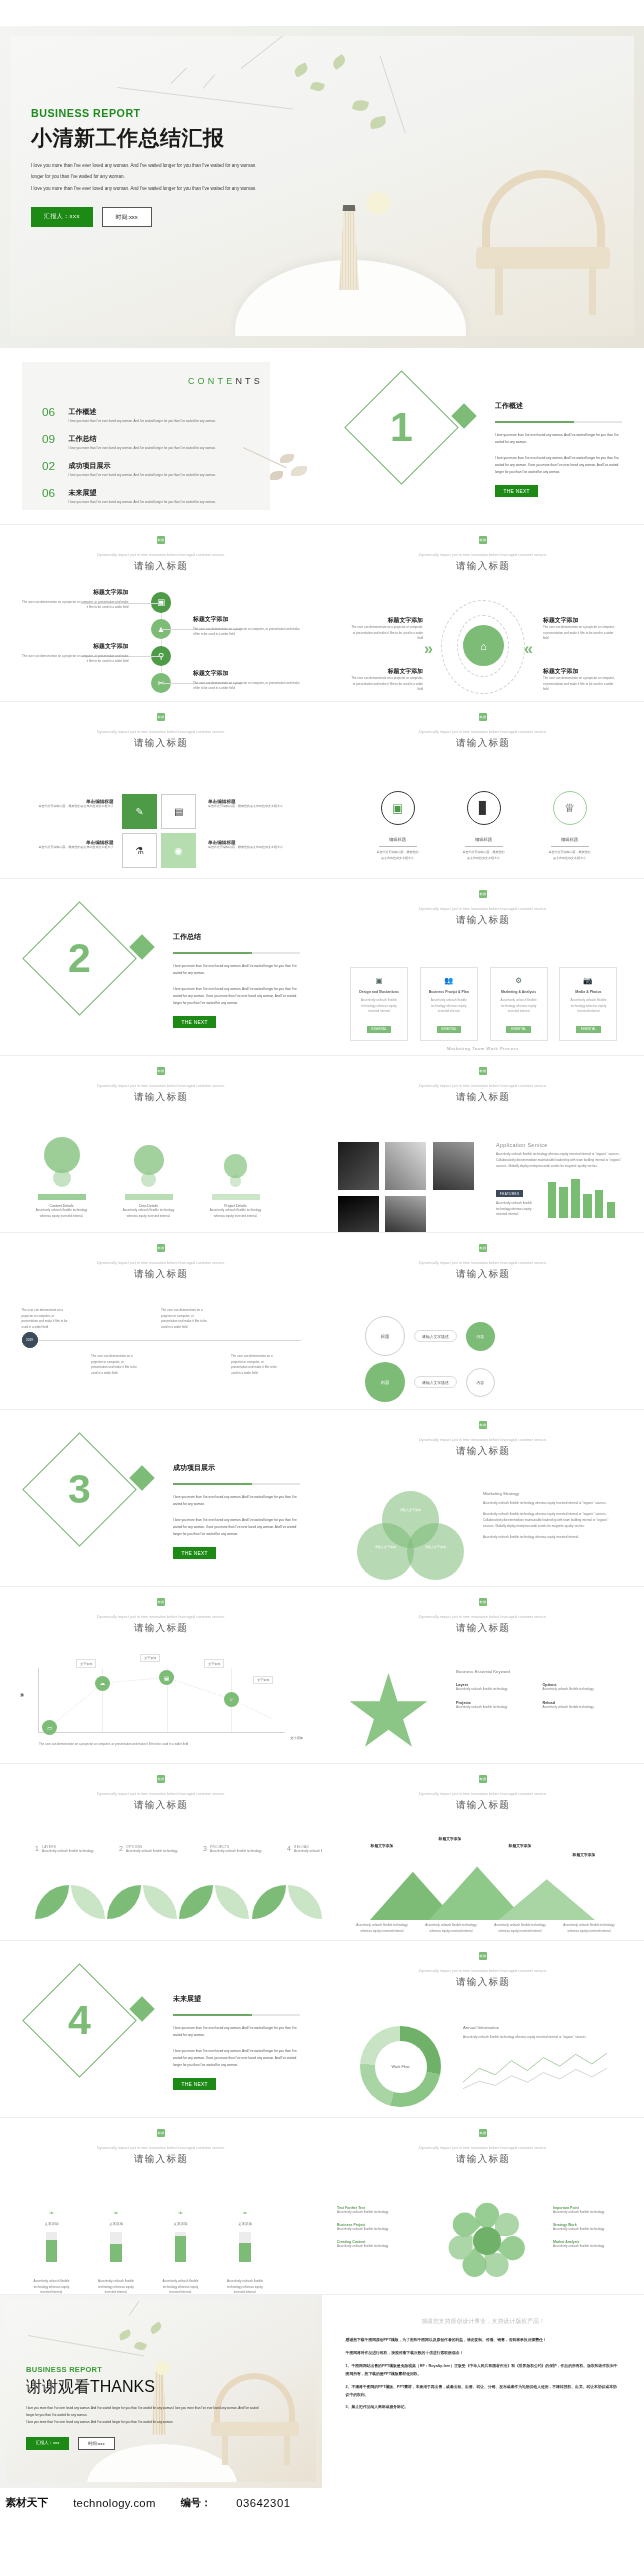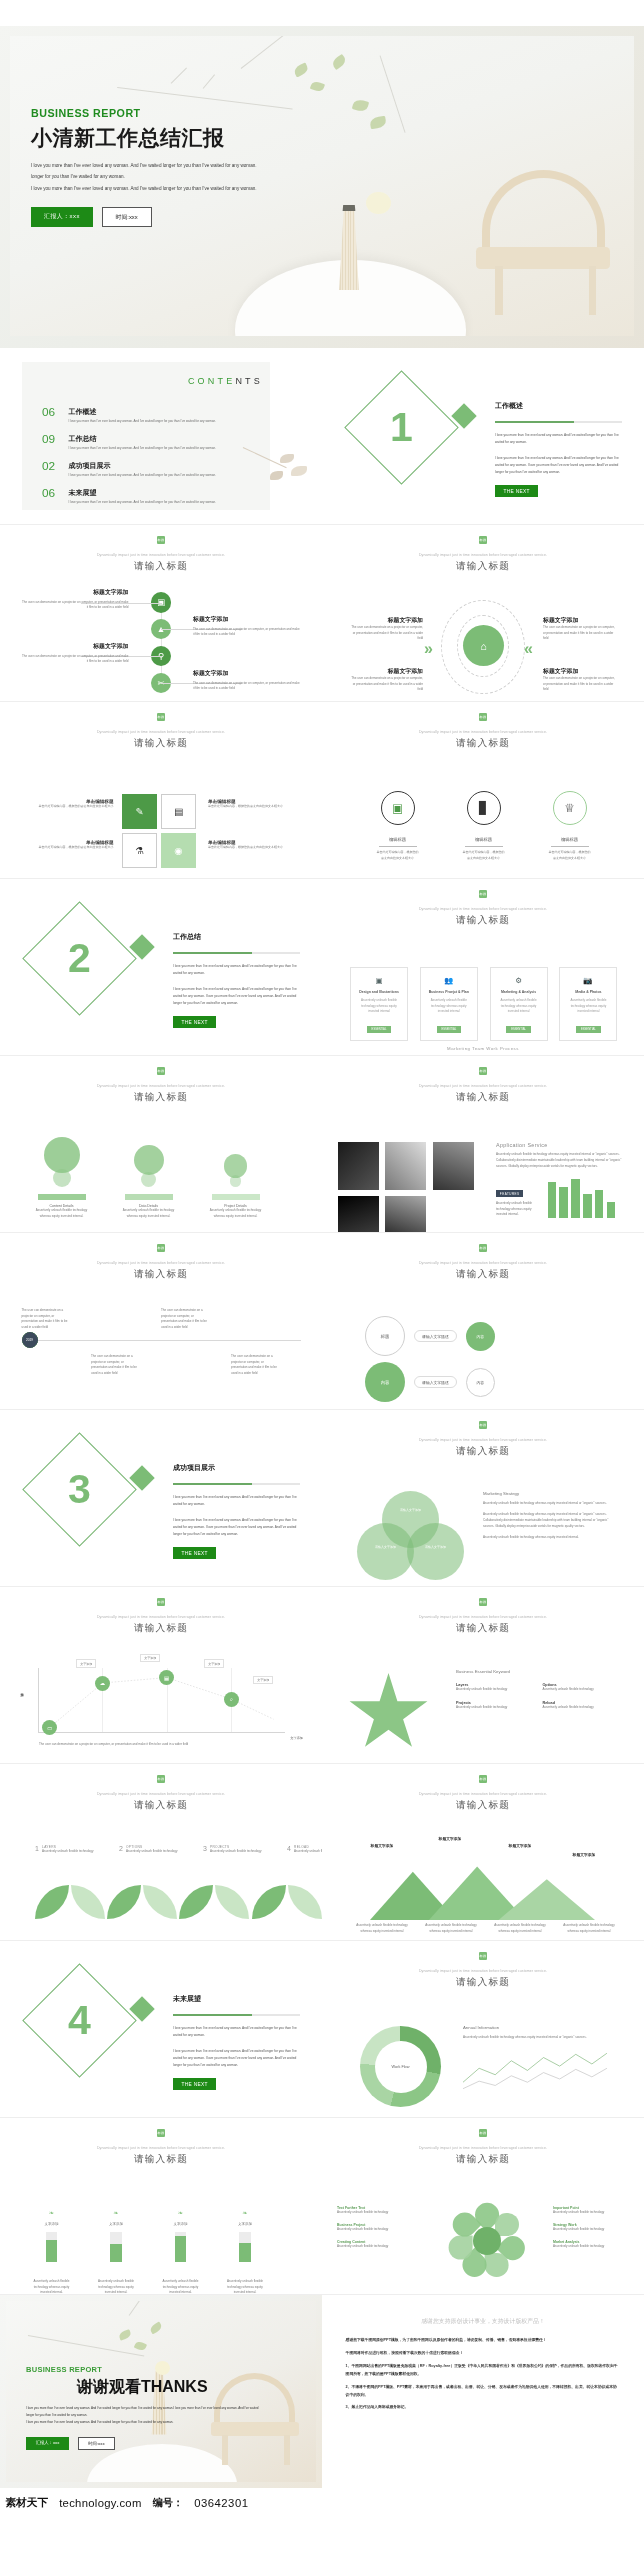--- a/index.html
+++ b/index.html
@@ -172,21 +172,21 @@
   .fl-petal { position:absolute; width:23.6px;height:23.6px;border-radius:50% 50% 50% 0;
       background:#8cc686; opacity:.9;}
 
   
   .thanks { width:322px; height:193px; position:relative; overflow:hidden;
       background: linear-gradient(140deg,#f6f7f5 0%,#f0f1ee 50%,#ece6d9 100%); }
   .legal { width:322px; height:193px; padding:21.5px 23.6px; background:#fff;}
   .legal h4 { text-align:center; font-size:5.9px; color:#bdbdbd; font-weight:400; margin-bottom:11.8px;}
   .legal p { font-size:3.8px; color:#3a3a3a; line-height:2.1; margin-bottom:4.8px; font-weight:700;}
 
-  .footer { width:644px; height:30px; display:flex; align-items:center; gap:11px;
+  .footer { width:644px; height:30px; display:flex; align-items:center; gap:25px;
      padding-left: 5.4px; background:#fff; }
   .footer .f1 { font-size:10.7px; font-weight:700; color:#111; }
   .footer .f2 { font-size:11.3px; font-weight:400; color:#111; letter-spacing:0.3px;}
   .footer .f3 { font-size:10.2px; font-weight:700; color:#111;}
   .footer .f4 { font-size:11.3px; color:#111; letter-spacing:0.5px;}
 </style>
 </head>
 <body>
 
 <div class="page">
@@ -926,21 +926,21 @@
         <div style="position:absolute;left:81px;bottom:-43px;width:150px;height:81px;background:#fdfdfc;border-radius:50%;"></div>
         <div style="position:absolute;right:13px;bottom:17px;width:97px;height:91px;">
           <div style="position:absolute;right:7.5px;bottom:40px;width:81px;height:52px;border:6.4px solid #e6d9c0;border-radius:48px 48px 0 0;border-bottom:none;"></div>
           <div style="position:absolute;right:3.2px;bottom:29px;width:88px;height:14px;background:#eadfc9;border-radius:3.2px;"></div>
           <div style="position:absolute;right:13px;bottom:0;width:5.4px;height:30px;background:#e7dcc6;"></div>
           <div style="position:absolute;right:75px;bottom:0;width:5.4px;height:30px;background:#e7dcc6;"></div>
         </div>
       </div>
       <div style="position:absolute;left:26px;top:70px;z-index:3;">
         <div style="color:#3a9c37;font-size:7.5px;font-weight:700;letter-spacing:0.3px;">BUSINESS REPORT</div>
-        <div style="font-size:16px;font-weight:700;margin-top:3.2px;color:#111;text-align:center;">谢谢观看THANKS</div>
+        <div style="font-size:16px;font-weight:400;margin-top:3.2px;color:#111;">谢谢观看THANKS</div>
         <div style="font-size:3px;color:#333;line-height:2.4;margin-top:6.4px;max-width:236px;">I love you more than I've ever loved any woman. And I've waited longer for you than I've waited for any woman.I love you more than I've ever loved any woman. And I've waited</div>
         <div style="font-size:3px;color:#333;line-height:2.4;max-width:236px;">longer for you than I've waited for any woman.</div>
         <div style="font-size:3px;color:#333;line-height:2.4;max-width:236px;">I love you more than I've ever loved any woman. And I've waited longer for you than I've waited for any woman.</div>
         <div style="display:flex;gap:8.6px;margin-top:10.7px;">
           <div style="background:#1d8a16;color:#fff;padding:3.2px 9.7px;font-size:4.3px;">汇报人：xxx</div>
           <div style="border:0.5px solid #555;color:#222;padding:3.2px 9.7px;font-size:4.3px;background:#fff;">时间:xxx</div>
         </div>
       </div>
     </div>
 

